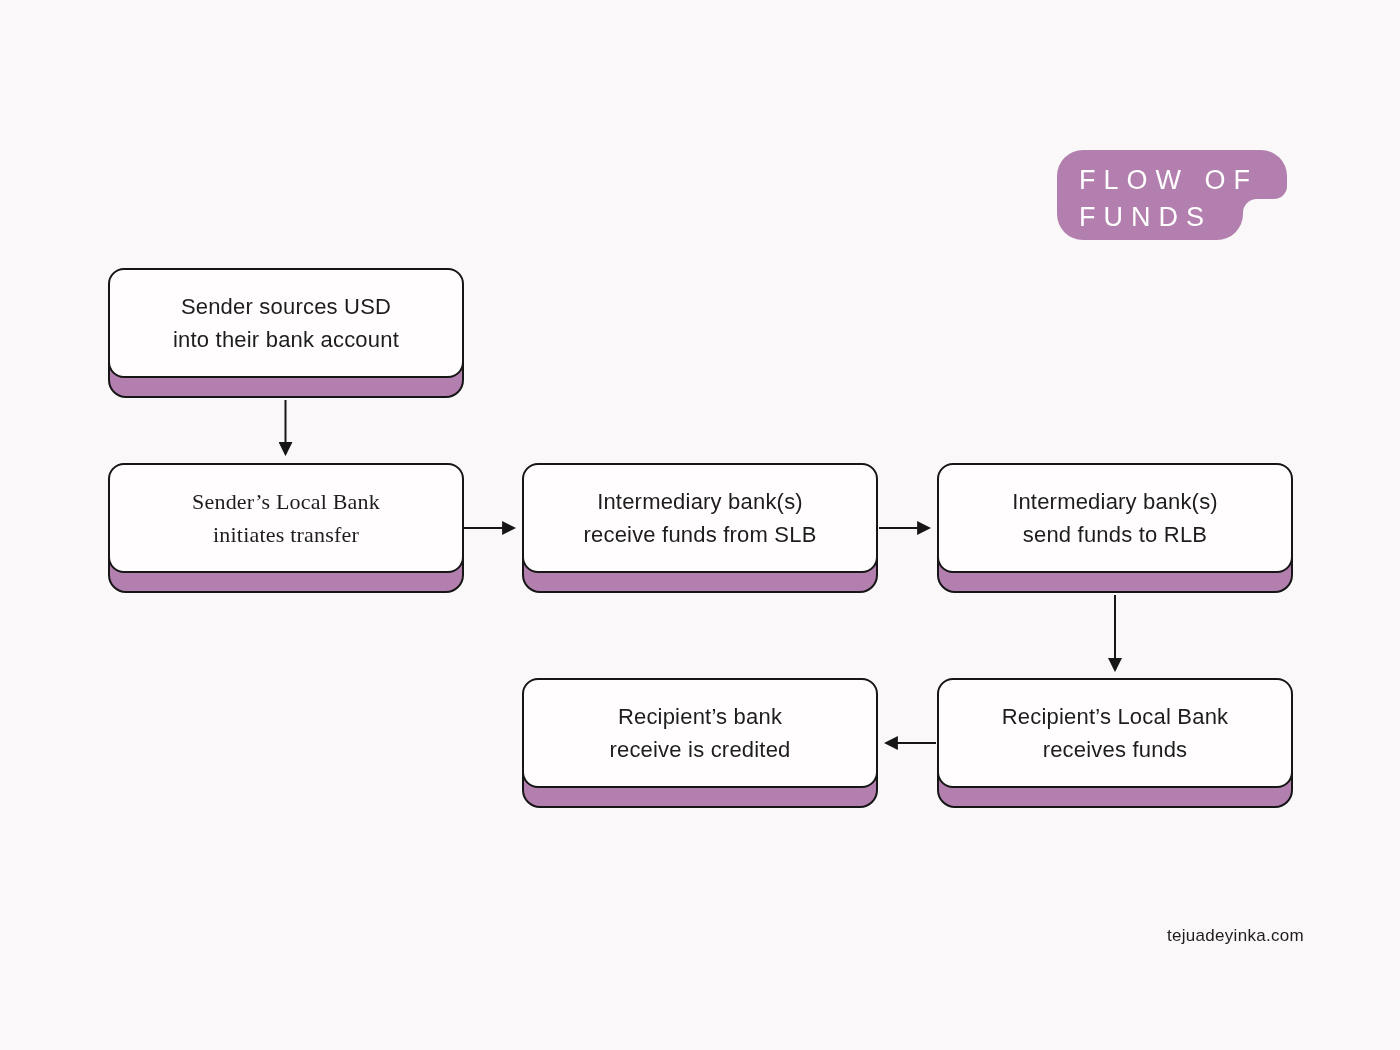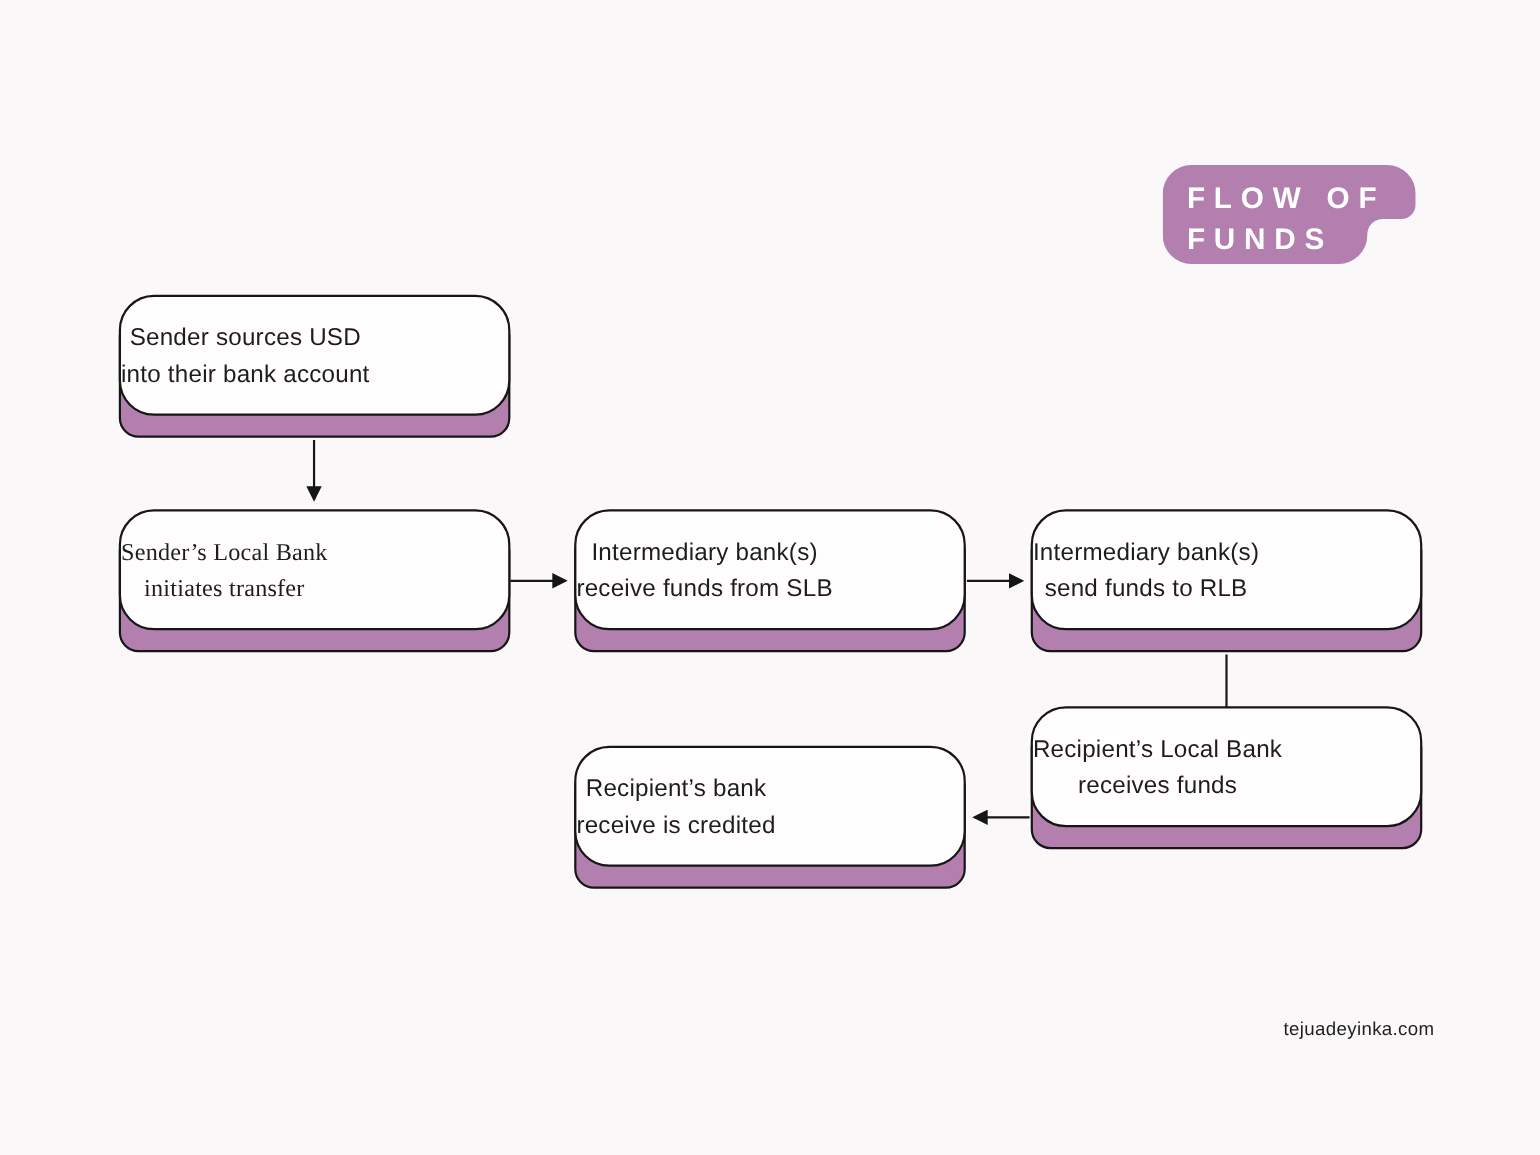--- a/index.html
+++ b/index.html
@@ -27,57 +27,58 @@
     width: 100%; height: 100%;
     background: var(--accent);
     border: 2.5px solid var(--ink);
     border-radius: 18px;
   }
   .node-face {
     position: absolute;
     inset: 0;
     background: var(--face);
     border: 2.5px solid var(--ink);
-    border-radius: 32px;
+    border-radius: 16px;
     display: flex;
     align-items: center;
+    justify-content: center;
     text-align: center;
   }
   .node-text {
     white-space: pre-line;
     font-size: 22px;
     line-height: 33px;
     font-weight: 500;
     letter-spacing: 0.2px;
     color: #1d1d1f;
   }
   .n1 { left: 108px; top: 268px; }
   .n2 { left: 108px; top: 463px; font-family: Liberation Serif, serif; }
   .n3 { left: 522px; top: 463px; }
   .n4 { left: 937px; top: 463px; }
-  .n5 { left: 937px; top: 642px; }
+  .n5 { left: 937px; top: 678px; }
   .n6 { left: 522px; top: 678px; }
 
   
   .arrows {
     position: absolute;
     left: 0; top: 0;
     width: 1400px; height: 1050px;
   }
   .arrows line { stroke: var(--ink); stroke-width: 2; }
 
   
   .badge { position: absolute; left: 1057px; top: 150px; width: 230px; height: 90px; }
   .badge svg { position: absolute; inset: 0; }
   .badge-text {
     position: absolute;
     left: 22px; top: 12px;
     font-size: 27px;
     line-height: 37px;
-    font-weight: 700;
+    font-weight: 400;
     letter-spacing: 8px;
     color: #ffffff;
     white-space: pre-line;
   }
 
   
   .footer {
     position: absolute;
     right: 96px; top: 926px;
     font-size: 17px;

